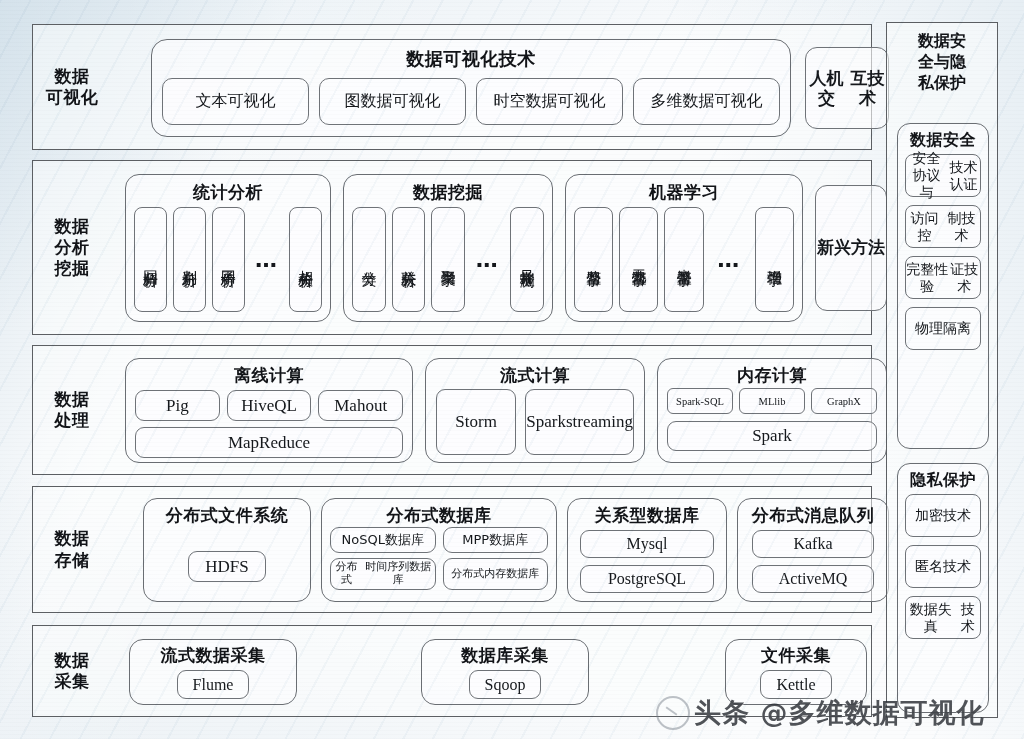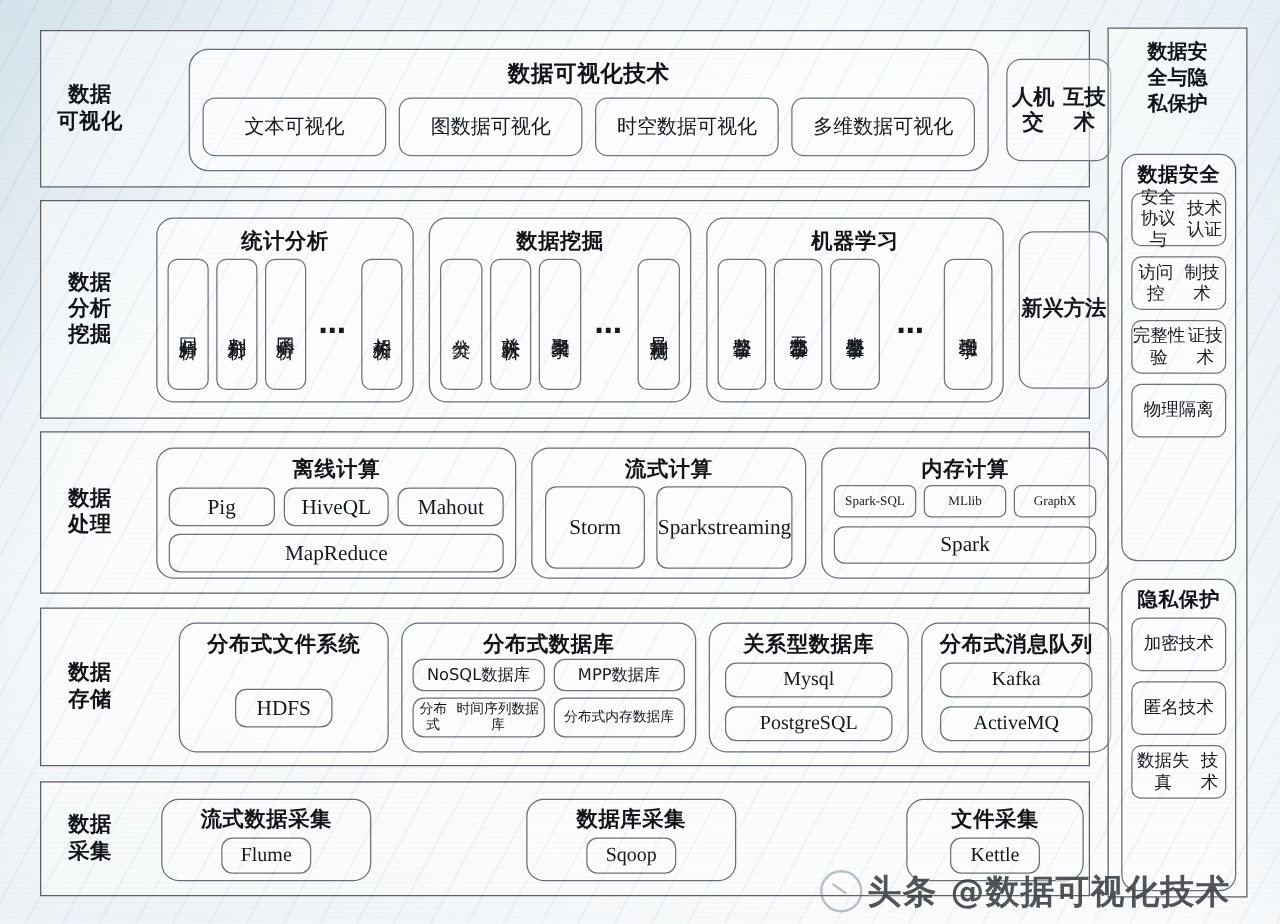--- a/index.html
+++ b/index.html
@@ -451,17 +451,17 @@
         <div class="leaf cn">
             <div>数据失真</div>
             <div>技术</div>
           </div>
       </div>
     </div>
   </div>
 
   <div id="watermark">
     <div id="wm-logo"></div>
-    <div id="wm-text">头条 @数据可视化技术</div>
+    <div id="wm-text">头条 @多维数据可视化</div>
   </div>
 
   <div id="noise"></div>
 </div>
 
 </body></html>

